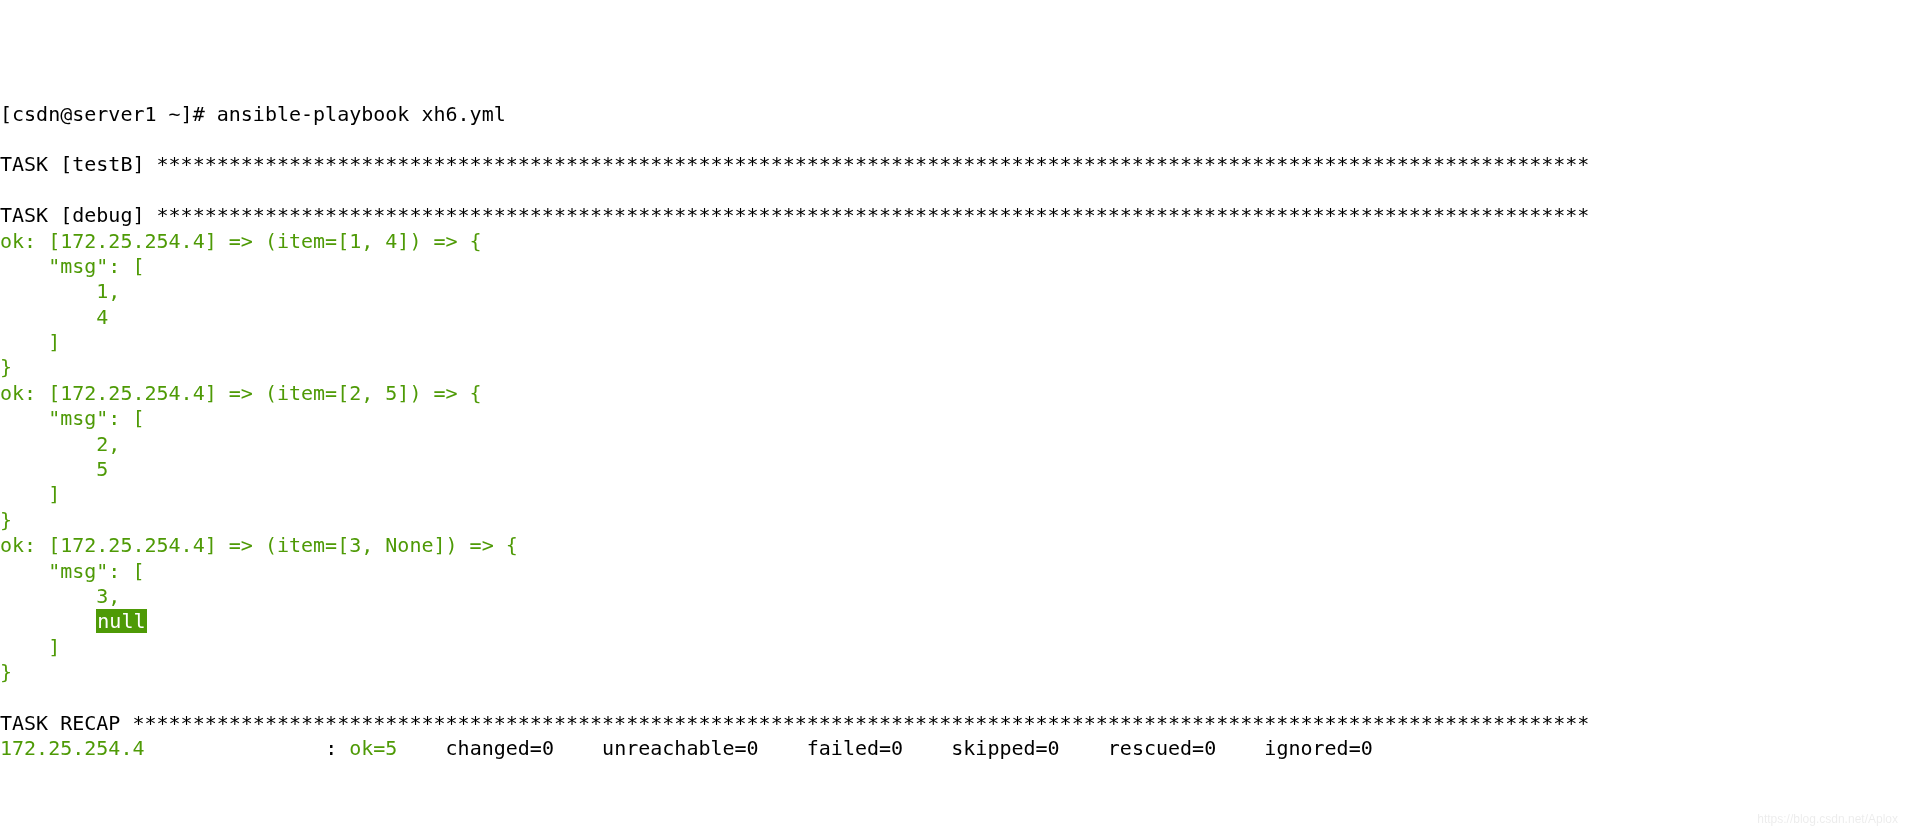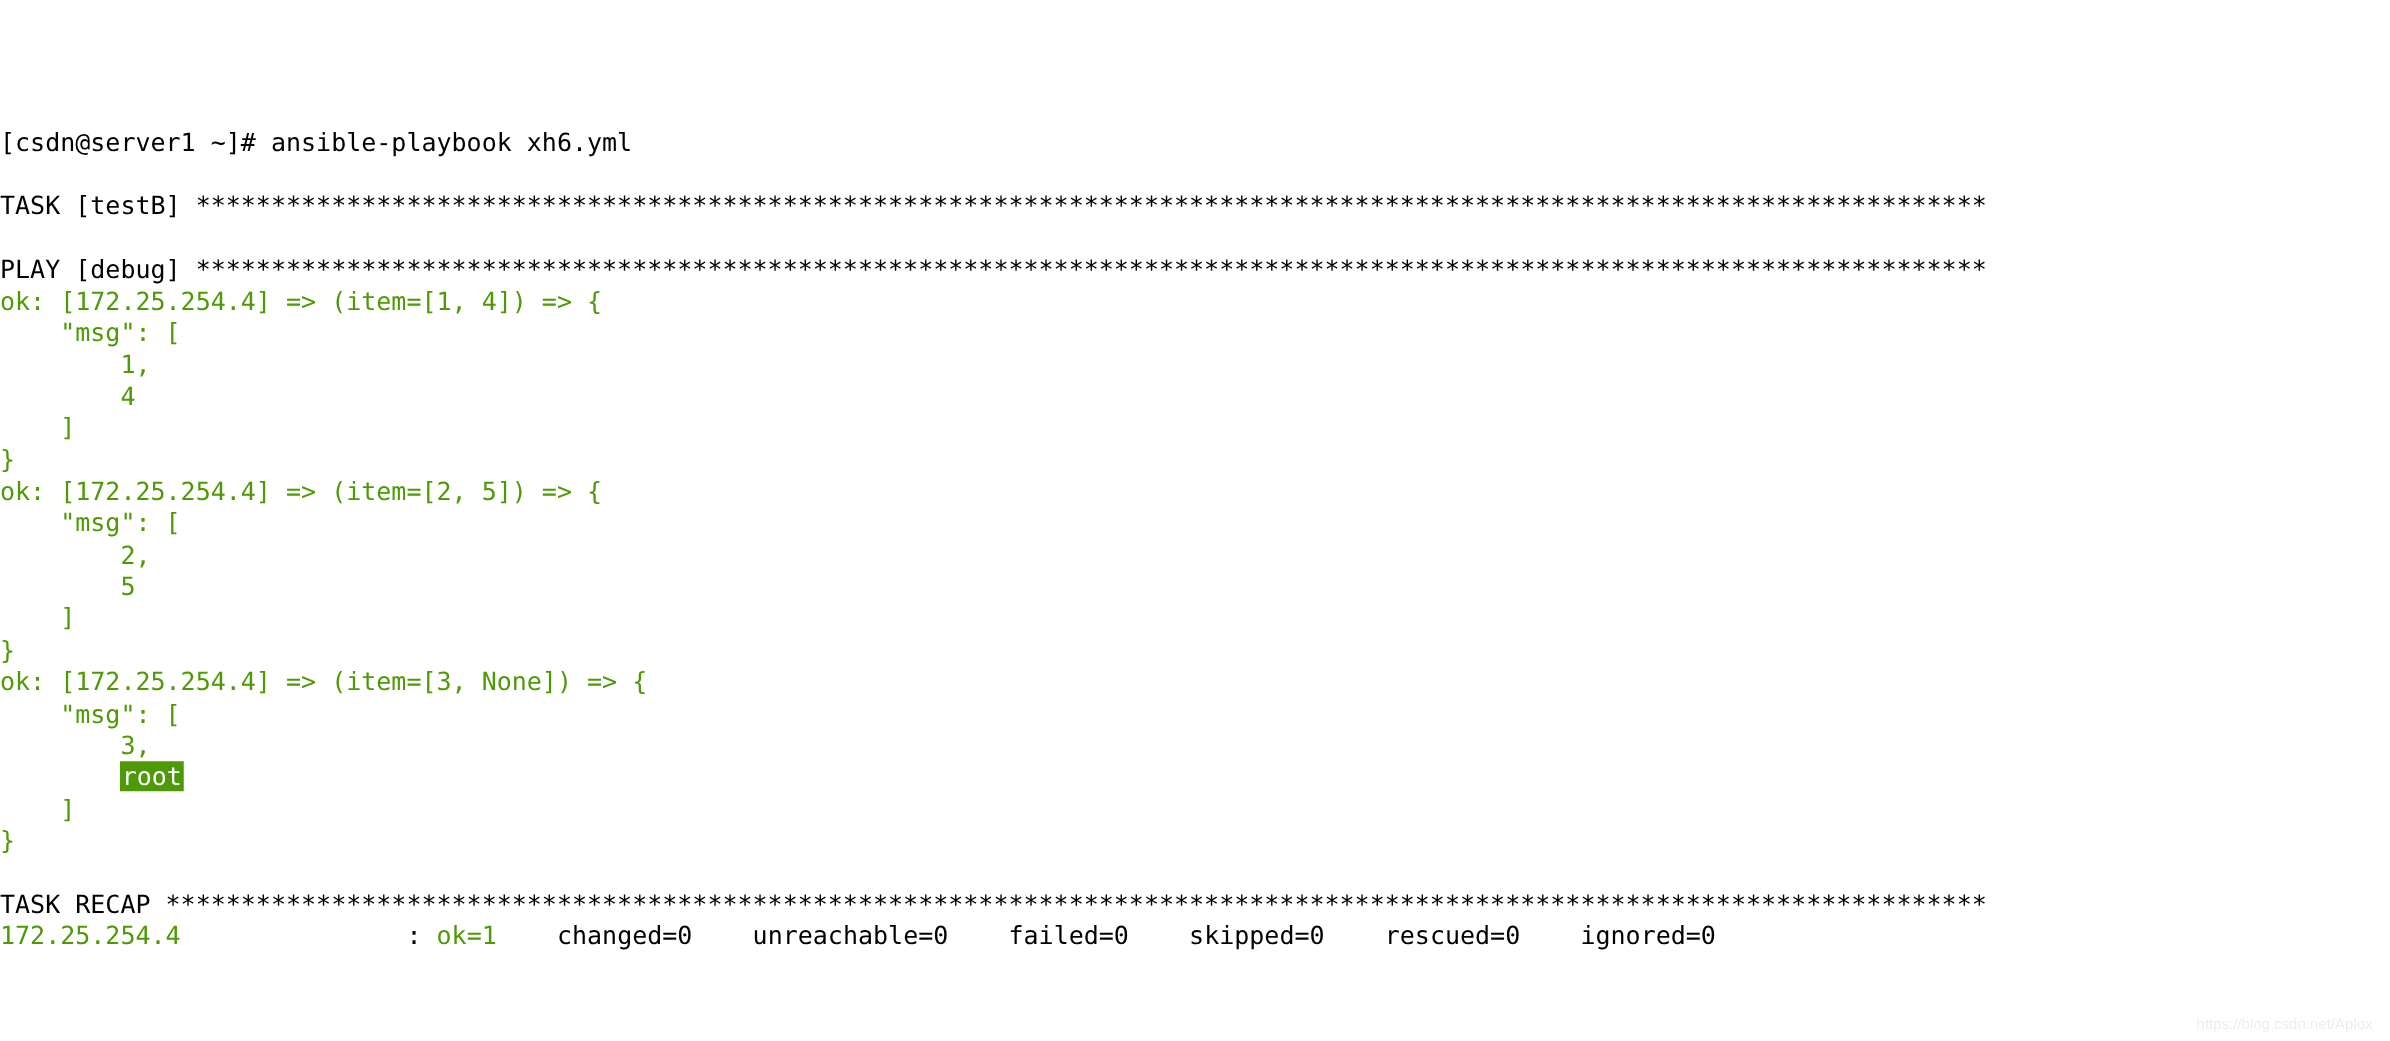--- a/index.html
+++ b/index.html
@@ -30,39 +30,39 @@
   </style>
 </head>
 <body>
 
 
 
 <div><span>[csdn@server1 ~]# </span><span>ansible-playbook xh6.yml</span>
 <span></span>
 <span>TASK [testB] ***********************************************************************************************************************</span>
 <span></span>
-<span>PLAY [debug] ***********************************************************************************************************************</span>
+<span>TASK [debug] ***********************************************************************************************************************</span>
 <span class="green">ok: [172.25.254.4] =&gt; (item=[1, 4]) =&gt; {</span>
 <span class="green">    "msg": [</span>
 <span class="green">        1,</span>
 <span class="green">        4</span>
 <span class="green">    ]</span>
 <span class="green">}</span>
 <span class="green">ok: [172.25.254.4] =&gt; (item=[2, 5]) =&gt; {</span>
 <span class="green">    "msg": [</span>
 <span class="green">        2,</span>
 <span class="green">        5</span>
 <span class="green">    ]</span>
 <span class="green">}</span>
 <span class="green">ok: [172.25.254.4] =&gt; (item=[3, None]) =&gt; {</span>
 <span class="green">    "msg": [</span>
 <span class="green">        3,</span>
-<span class="green"><span>        </span><span class="highlight-null">root</span></span>
+<span class="green"><span>        </span><span class="highlight-null">null</span></span>
 <span class="green">    ]</span>
 <span class="green">}</span>
 <span></span>
 <span>TASK RECAP *************************************************************************************************************************</span>
-<span><span class="green">172.25.254.4</span><span>               </span><span>: </span><span class="green">ok=1   </span><span> changed=0    unreachable=0    failed=0    skipped=0    rescued=0    ignored=0</span></span></div>
+<span><span class="green">172.25.254.4</span><span>               </span><span>: </span><span class="green">ok=5   </span><span> changed=0    unreachable=0    failed=0    skipped=0    rescued=0    ignored=0</span></span></div>
 
 <div class="watermark">https://blog.csdn.net/Aplox</div>
 
 
 
 
 </body></html>

